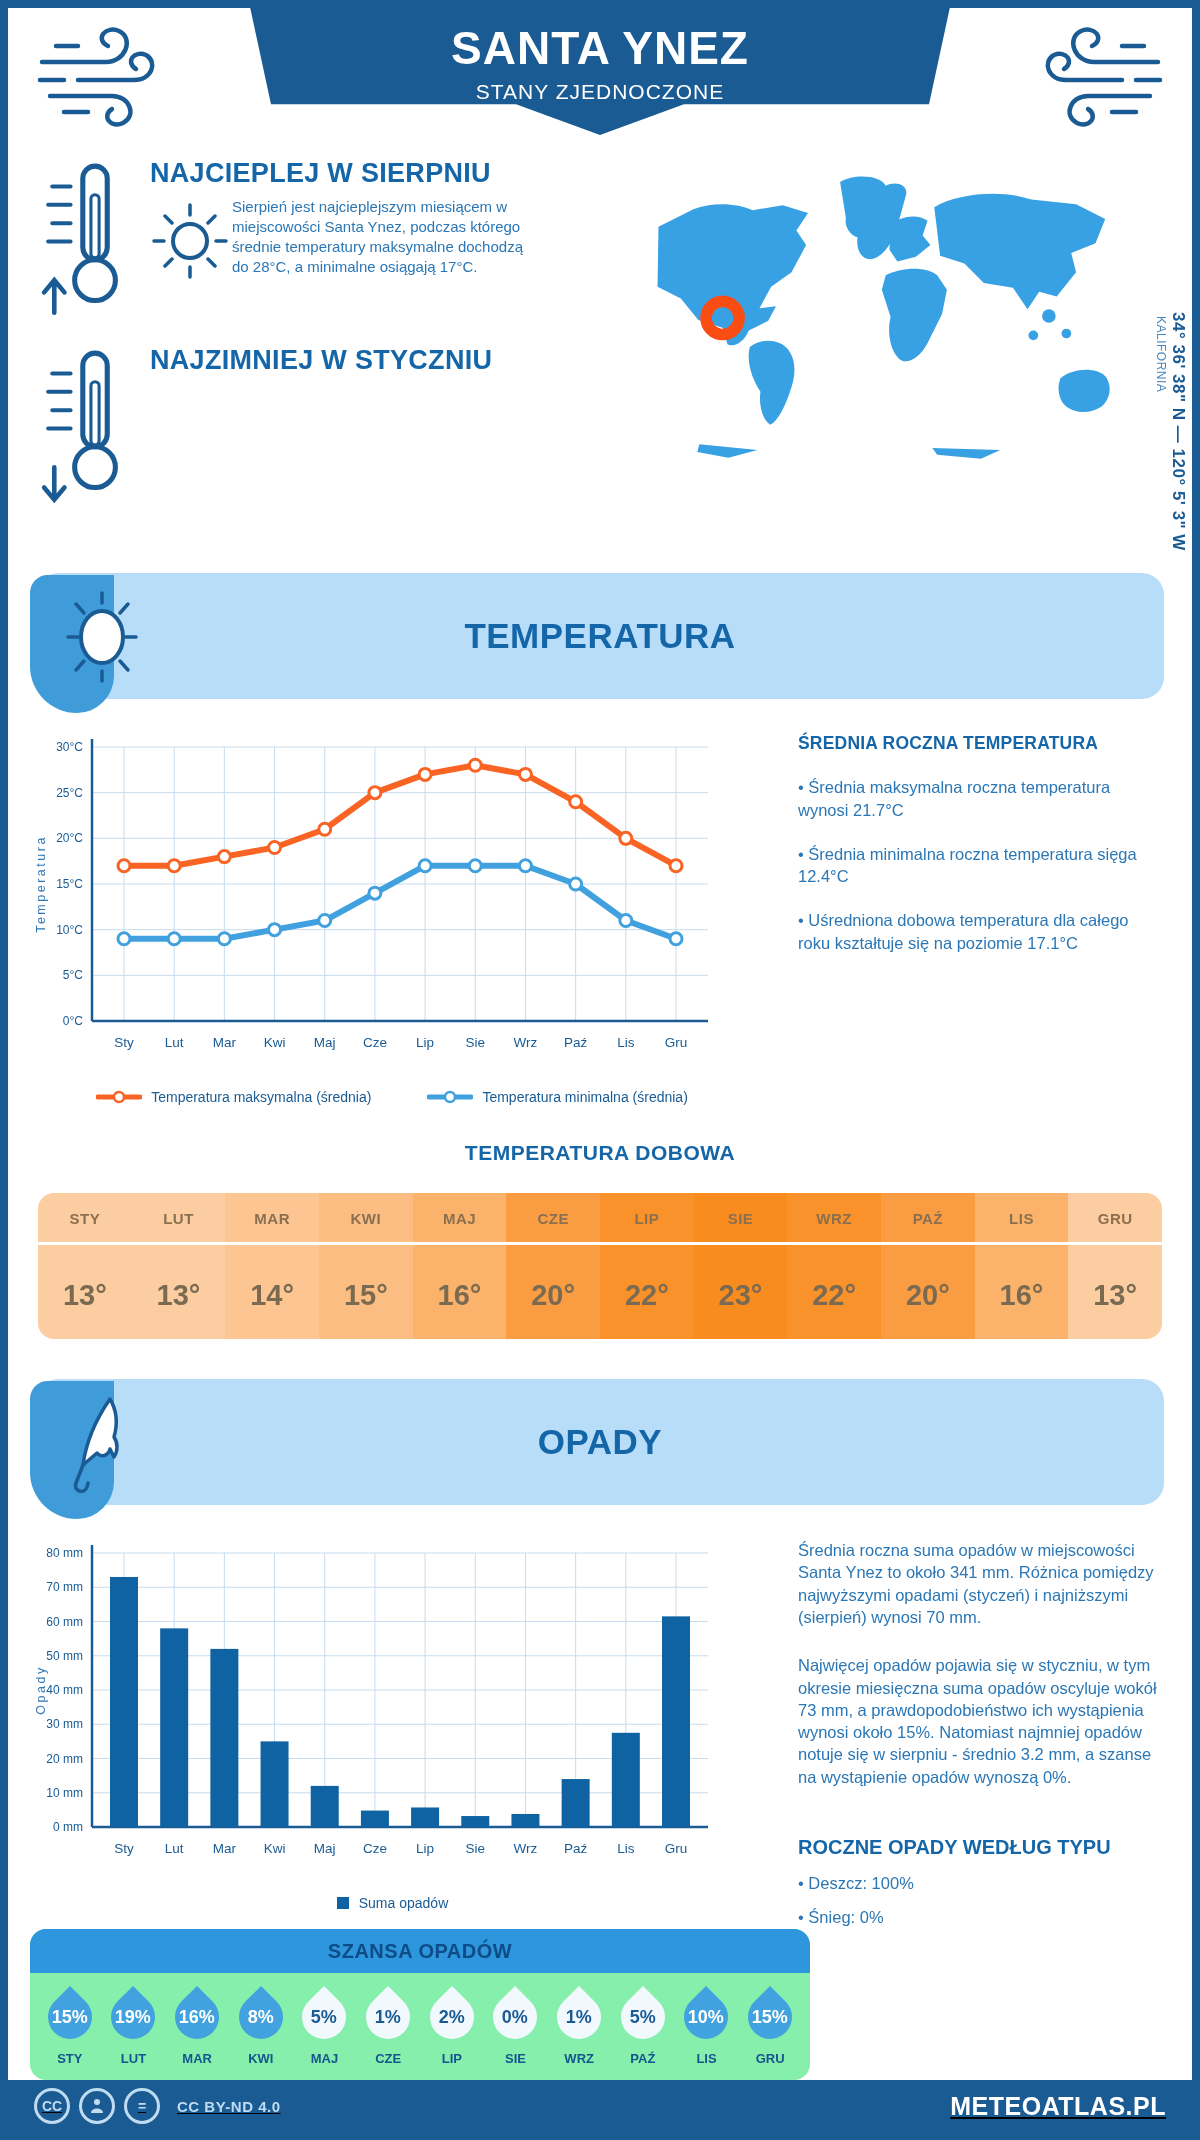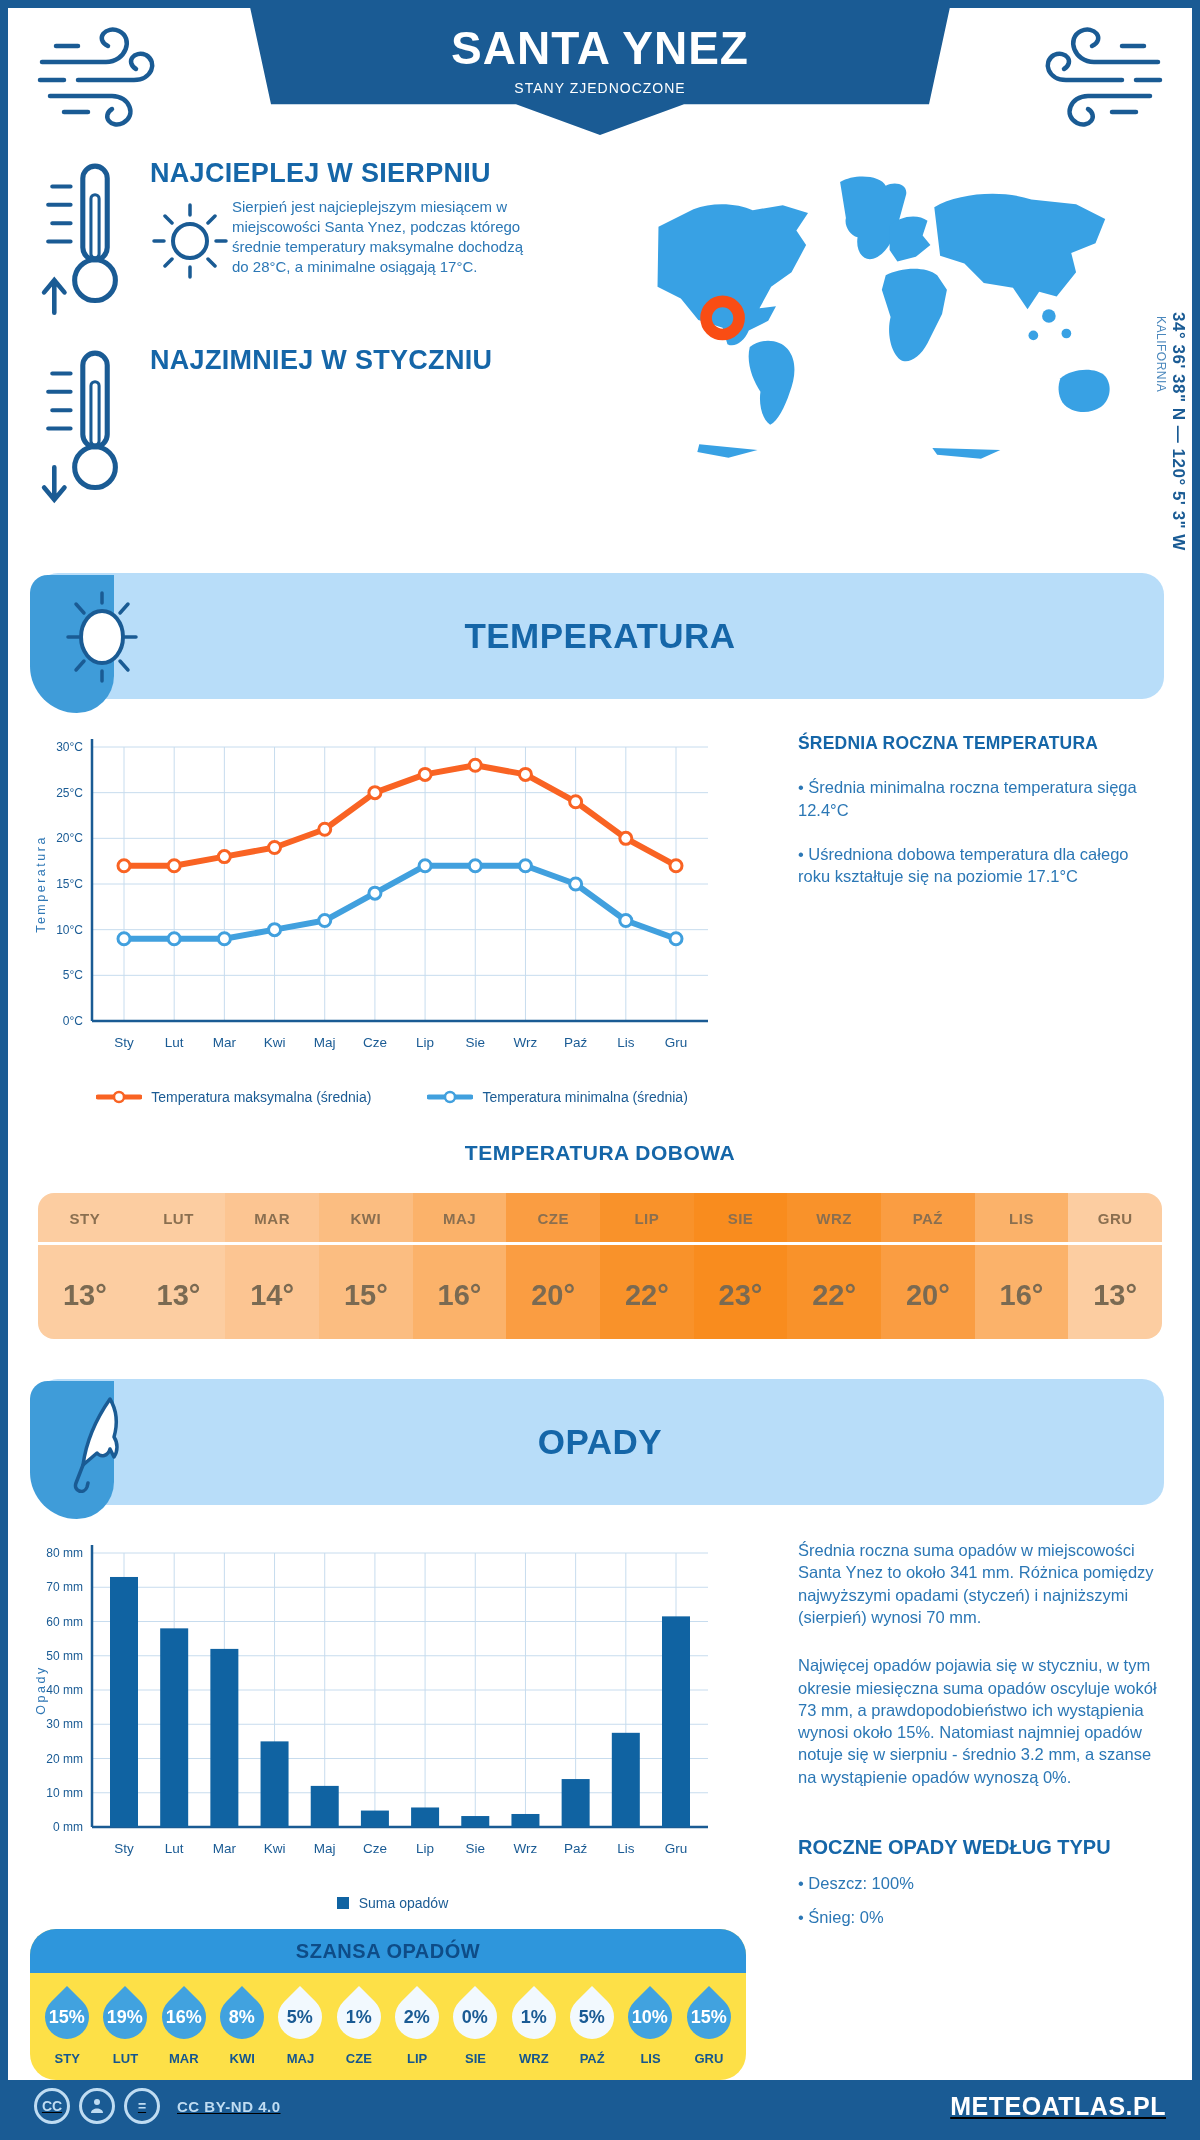--- a/index.html
+++ b/index.html
@@ -6,21 +6,21 @@
   body { font-family:"Liberation Sans", sans-serif; background:#fff; }
   .page { width:1200px; height:2140px; border:8px solid #1A5B94; background:#fff;
           position:relative; display:flex; flex-direction:column; overflow:hidden; }
 
   
   .header { position:relative; height:142px; }
   .ribbon { position:absolute; left:50%; transform:translateX(-50%); top:-1px; width:700px; height:128px;
             background:#1A5B94; color:#fff; text-align:center;
             clip-path:polygon(0 0,100% 0,97% 76%,62% 76%,50% 100%,38% 76%,3% 76%); }
   .ribbon h1 { font-size:46px; font-weight:bold; letter-spacing:1px; padding-top:14px; }
-  .ribbon .sub { font-size:14px; letter-spacing:1px; margin-top:5px; }
+  .ribbon .sub { font-size:21px; letter-spacing:1px; margin-top:5px; }
   .wind { position:absolute; top:16px; width:140px; height:112px; }
   .wind.left { left:26px; } .wind.right { right:26px; transform:scaleX(-1); }
 
   
   .top-section { position:relative; height:434px; padding:14px 0 0 30px; }
   .h-block { display:flex; margin-bottom:24px; width:610px; }
   .h-icon { width:112px; flex:none; }
   .h-title { font-size:27px; font-weight:bold; color:#1566A8; letter-spacing:0.3px; margin-bottom:8px; }
   .h-row { display:flex; }
   .h-small { width:82px; flex:none; }
@@ -52,21 +52,21 @@
   
   .dobowa-title { text-align:center; margin:36px 0 28px; font-size:21px; font-weight:bold; color:#1566A8; letter-spacing:0.5px; }
   .temp-table { display:grid; grid-template-columns:repeat(12,1fr); margin:0 30px; border-radius:16px; overflow:hidden; }
   .tmon { height:52px; line-height:52px; text-align:center; font-size:15px; font-weight:bold;
           color:#8A6F50; border-bottom:3px solid #fff; letter-spacing:0.5px; }
   .tval { height:100px; line-height:100px; text-align:center; font-size:29px; font-weight:bold; color:#7A6A52; }
 
   .banner.opady { margin-top:40px; }
 
   
-  .chance-panel { margin-top:18px; width:716px; background:#fde047; border-radius:26px; overflow:hidden; }
+  .chance-panel { margin-top:18px; width:780px; background:#86efac; border-radius:16px; overflow:hidden; }
   .chance-header { height:44px; background:#2E96DC; display:flex; align-items:center; justify-content:center;
                    font-size:20px; font-weight:bold; color:#0E4C87; letter-spacing:0.5px; }
   .chance-grid { display:grid; grid-template-columns:repeat(12,1fr); padding:4px 8px 14px; }
   .drop { width:44px; height:44px; border-radius:0 50% 50% 50%; transform:rotate(45deg);
           margin:18px auto 12px; display:flex; align-items:center; justify-content:center; }
   .drop span { transform:rotate(-45deg); font-size:18px; font-weight:bold; white-space:nowrap; }
   .drop.dark { background:#41A2DF; } .drop.dark span { color:#fff; }
   .drop.light { background:#F2F9FE; } .drop.light span { color:#1A5B94; }
   .chance-label { text-align:center; font-size:13px; font-weight:bold; color:#15568E; }
 
@@ -250,20 +250,21 @@
             <svg width="46" height="14">
               <line x1="2" y1="7" x2="44" y2="7" stroke="#41A0DE" stroke-width="5" stroke-linecap="round"></line>
               <circle cx="23" cy="7" r="5" fill="#fff" stroke="#41A0DE" stroke-width="2.5"></circle>
             </svg>
             <span>Temperatura minimalna (średnia)</span>
           </div>
         </div>
     </div>
     <div class="chart-right">
       <div class="summary-title">ŚREDNIA ROCZNA TEMPERATURA</div>
+      <div class="bullet">• Średnia maksymalna roczna temperatura wynosi 21.7°C</div>
       <div class="bullet">• Średnia minimalna roczna temperatura sięga 12.4°C</div>
       <div class="bullet">• Uśredniona dobowa temperatura dla całego roku kształtuje się na poziomie 17.1°C</div>
     </div>
   </div>
 
   <div class="dobowa-title">TEMPERATURA DOBOWA</div>
   <div class="temp-table" id="temp-table">
       <div style="background: rgb(252, 205, 161);">
         <div class="tmon">STY</div>
         <div class="tval">13°</div>

